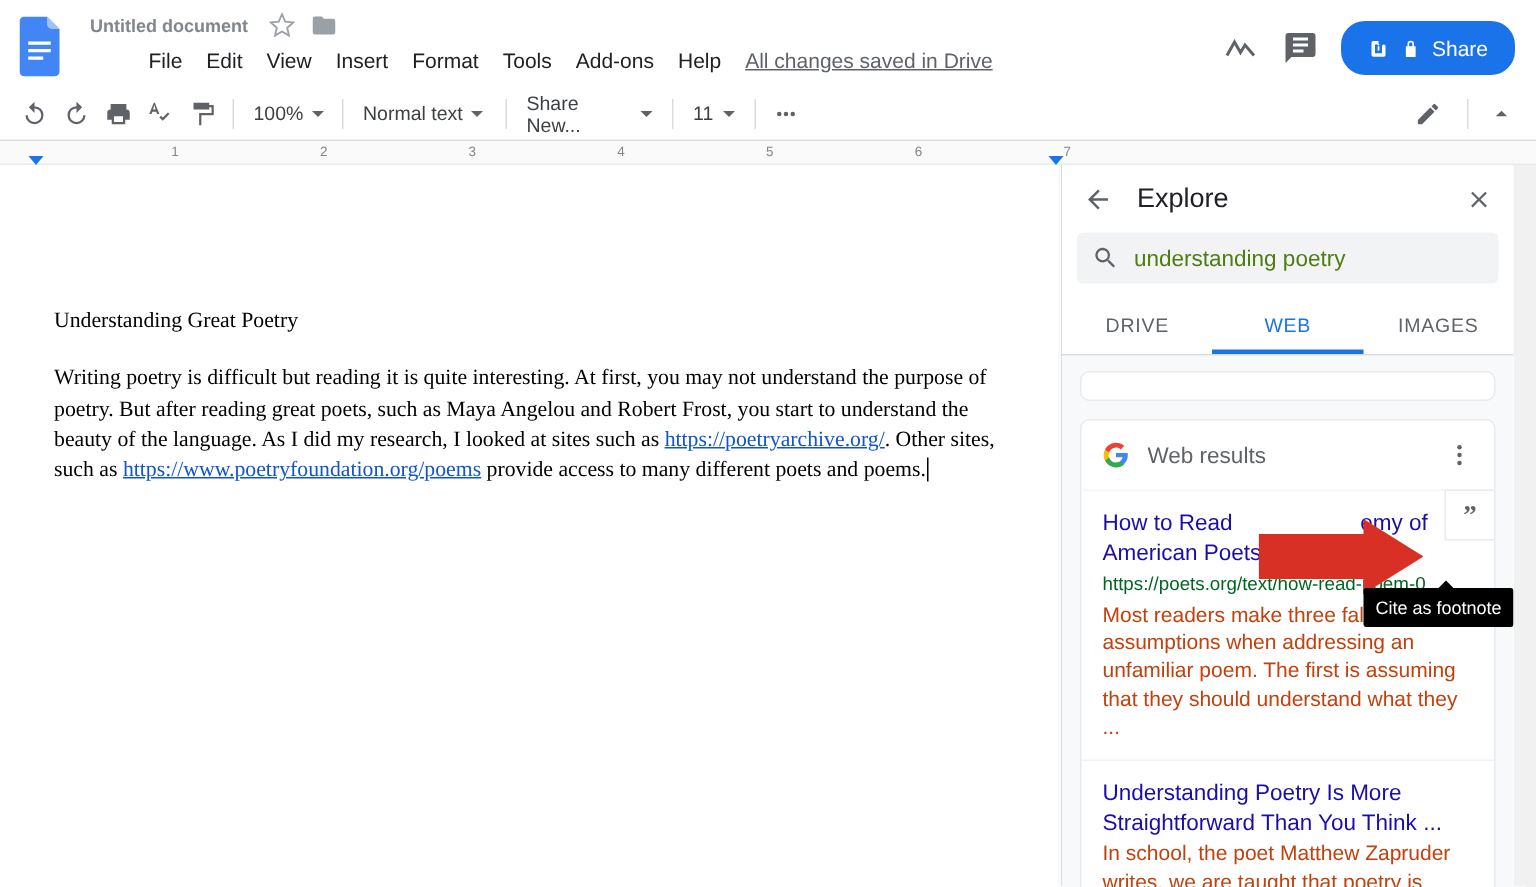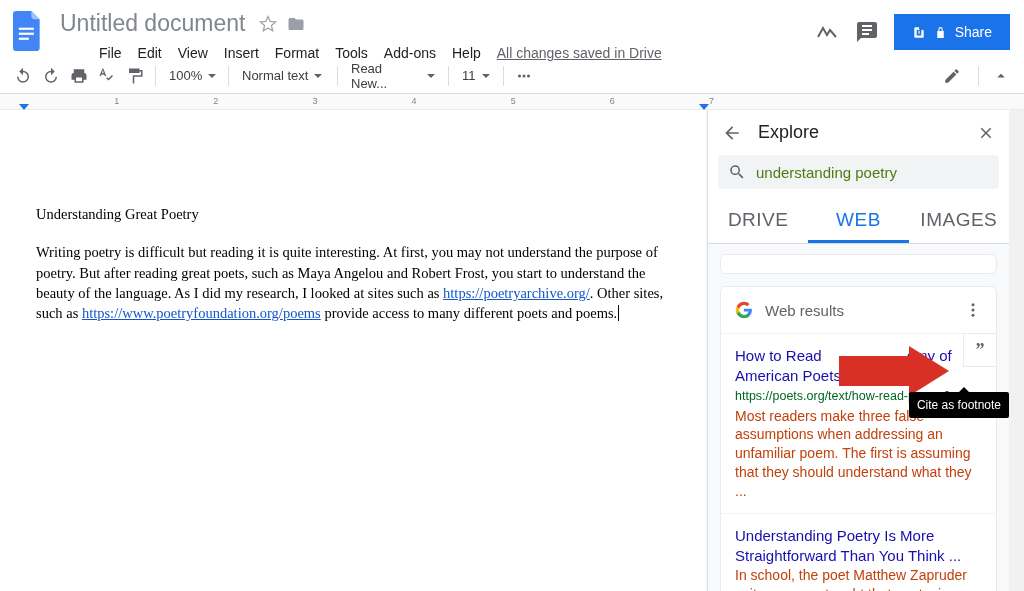--- a/index.html
+++ b/index.html
@@ -4,30 +4,30 @@
 <style>
   * { box-sizing: border-box; margin: 0; padding: 0; }
   body { font-family: Arial, "Helvetica Neue", sans-serif; font-size: 13px; color: #202124; width: 1024px; height: 591px; overflow: hidden; background: #fff; }
 
   
   .header { display: flex; align-items: flex-start; padding: 8px 10px 0 10px; height: 58px; }
   .docs-logo { width: 36px; height: 46px; display: flex; align-items: center; justify-content: center; margin-right: 10px; cursor: pointer; }
   .docs-logo svg { width: 30px; height: 40px; }
   .title-col { flex: 1; }
   .title-row { display: flex; align-items: center; gap: 10px; }
-  .doc-title { font-size: 23px; color: #80868b; padding: 2px 4px; }
+  .doc-title { font-size: 12px; color: #80868b; padding: 2px 4px; font-weight: bold; }
   .star-icon, .folder-icon { color: #9aa0a6; cursor: pointer; display: inline-flex; }
   .star-icon svg, .folder-icon svg { width: 18px; height: 18px; fill: currentColor; }
   .menubar { display: flex; gap: 2px; margin-top: 2px; margin-left: 36px; }
   .menu-item { padding: 4px 7px; font-size: 14px; color: #202124; cursor: pointer; border-radius: 3px; }
   .save-status { padding: 4px 7px; font-size: 14px; color: #5f6368; text-decoration: underline; cursor: pointer; }
   .header-right { display: flex; align-items: center; gap: 14px; margin-right: 4px; margin-top: 6px; }
   .hdr-icon { width: 26px; height: 26px; color: #5f6368; cursor: pointer; display: inline-flex; align-items: center; justify-content: center; }
   .hdr-icon svg { width: 24px; height: 24px; fill: currentColor; }
-  .share-btn { background: #1a73e8; color: #fff; font-size: 14px; font-weight: 500; height: 36px; padding: 0 18px; border-radius: 0; display: flex; align-items: center; gap: 8px; cursor: pointer; }
+  .share-btn { background: #1a73e8; color: #fff; font-size: 14px; font-weight: 500; height: 36px; padding: 0 18px; border-radius: 16px; display: flex; align-items: center; gap: 8px; cursor: pointer; }
   .share-btn svg { width: 14px; height: 14px; fill: #fff; }
 
   
   .toolbar { display: flex; align-items: center; height: 36px; padding: 0 10px; border-bottom: 1px solid #dadce0; gap: 2px; }
   .tb-btn { height: 26px; min-width: 26px; padding: 0 4px; display: inline-flex; align-items: center; justify-content: center; color: #5f6368; cursor: pointer; border-radius: 2px; }
   .tb-btn svg { width: 18px; height: 18px; fill: currentColor; }
   .tb-sep { width: 1px; height: 20px; background: #dadce0; margin: 0 5px; }
   .tb-combo { display: flex; align-items: center; padding: 0 6px; height: 26px; font-size: 13px; color: #3c4043; cursor: pointer; gap: 6px; }
   .tb-combo .caret { border-top: 4px solid #5f6368; border-left: 4px solid transparent; border-right: 4px solid transparent; }
   .tb-combo.zoom { width: 58px; }
@@ -55,21 +55,21 @@
   .explore-head { display: flex; align-items: center; padding: 12px 14px; gap: 16px; }
   .explore-head .back { color: #5f6368; cursor: pointer; display:inline-flex; }
   .explore-head .back svg { width:20px; height:20px; fill: currentColor; }
   .explore-title { font-size: 18px; font-weight: 500; flex: 1; }
   .explore-close { color: #5f6368; cursor: pointer; display:inline-flex; }
   .explore-close svg { width:18px; height:18px; fill: currentColor; }
   .explore-search { display: flex; align-items: center; background: #f1f3f4; margin: 0 10px 0 10px; border-radius: 4px; padding: 8px 10px; gap: 10px; }
   .explore-search svg { width: 18px; height: 18px; fill: #5f6368; }
   .explore-search input { flex: 1; border: none; background: transparent; outline: none; font-size: 15px; color: #4d7c0f; }
   .explore-tabs { display: flex; margin-top: 8px; border-bottom: 1px solid #dadce0; }
-  .explore-tab { flex: 1; text-align: center; padding: 12px 0; font-size: 19px; font-weight: 500; color: #5f6368; cursor: pointer; letter-spacing: .5px; }
+  .explore-tab { flex: 1; text-align: center; padding: 12px 0; font-size: 13px; font-weight: 500; color: #5f6368; cursor: pointer; letter-spacing: .5px; }
   .explore-tab.active { color: #1a73e8; border-bottom: 3px solid #1a73e8; padding-bottom: 9px; }
   .explore-body { padding: 10px 12px; background: #f8f9fa; flex: 1; overflow: auto; }
   .card { background: #fff; border: 1px solid #e8eaed; border-radius: 6px; margin-bottom: 12px; }
   .card-partial { height: 20px; }
   .card-head { display: flex; align-items: center; padding: 14px 14px; gap: 12px; }
   .g-logo { width: 18px; height: 18px; }
   .card-title { font-size: 15px; color: #5f6368; flex: 1; }
   .more-dots { color: #5f6368; cursor: pointer; display:inline-flex; }
   .more-dots svg { width:18px; height:18px; fill: currentColor; }
   .result { padding: 12px 14px; border-top: 1px solid #f1f3f4; position: relative; }
@@ -181,21 +181,21 @@
       <span>100%</span>
       <span class="caret"></span>
     </div>
   <span class="tb-sep"></span>
   <div class="tb-combo style">
       <span>Normal text</span>
       <span class="caret"></span>
     </div>
   <span class="tb-sep"></span>
   <div class="tb-combo font">
-      <span>Read New...</span>
+      <span>Share New...</span>
       <span class="caret"></span>
     </div>
   <span class="tb-sep"></span>
   <div class="tb-combo size">
       <span>11</span>
       <span class="caret"></span>
     </div>
   <span class="tb-sep"></span>
   <span class="tb-btn">
       <svg viewBox="0 0 24 24">

